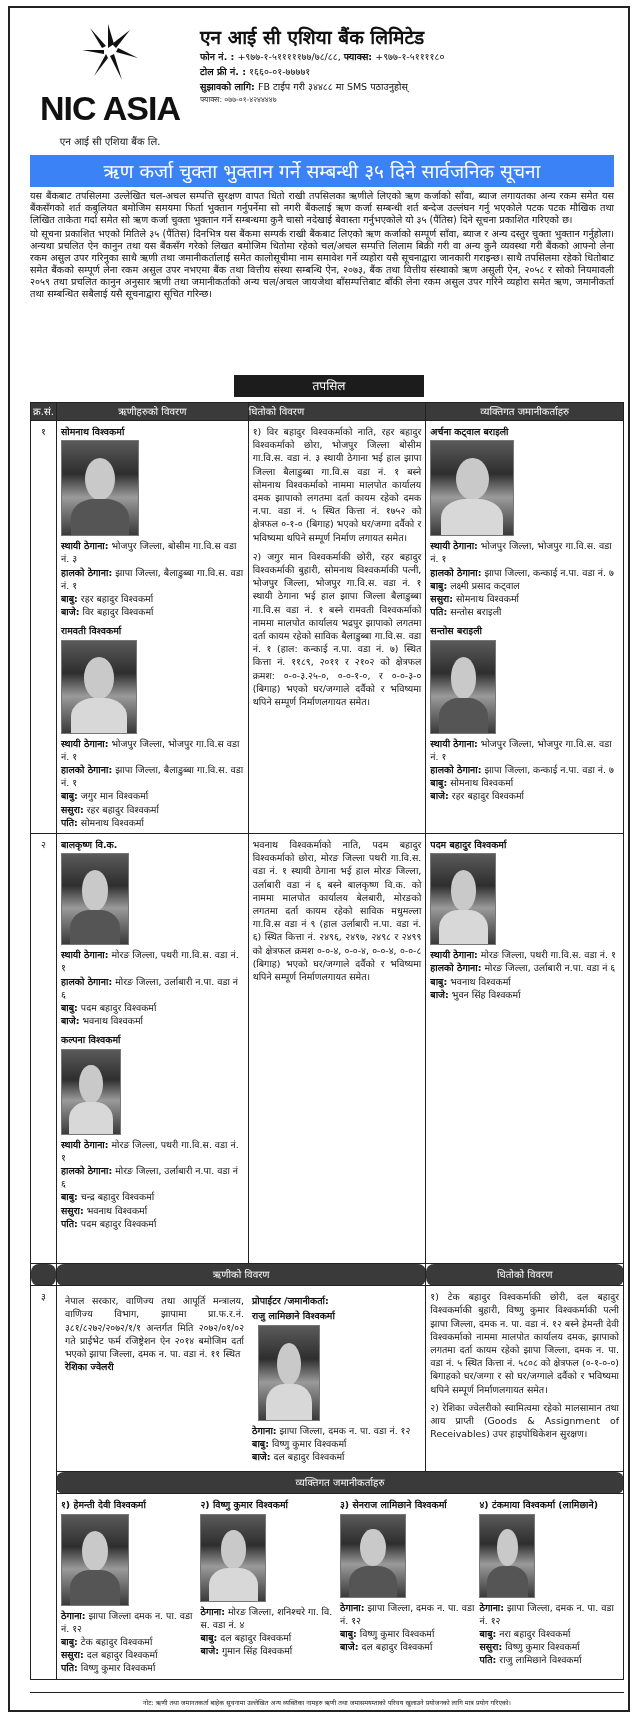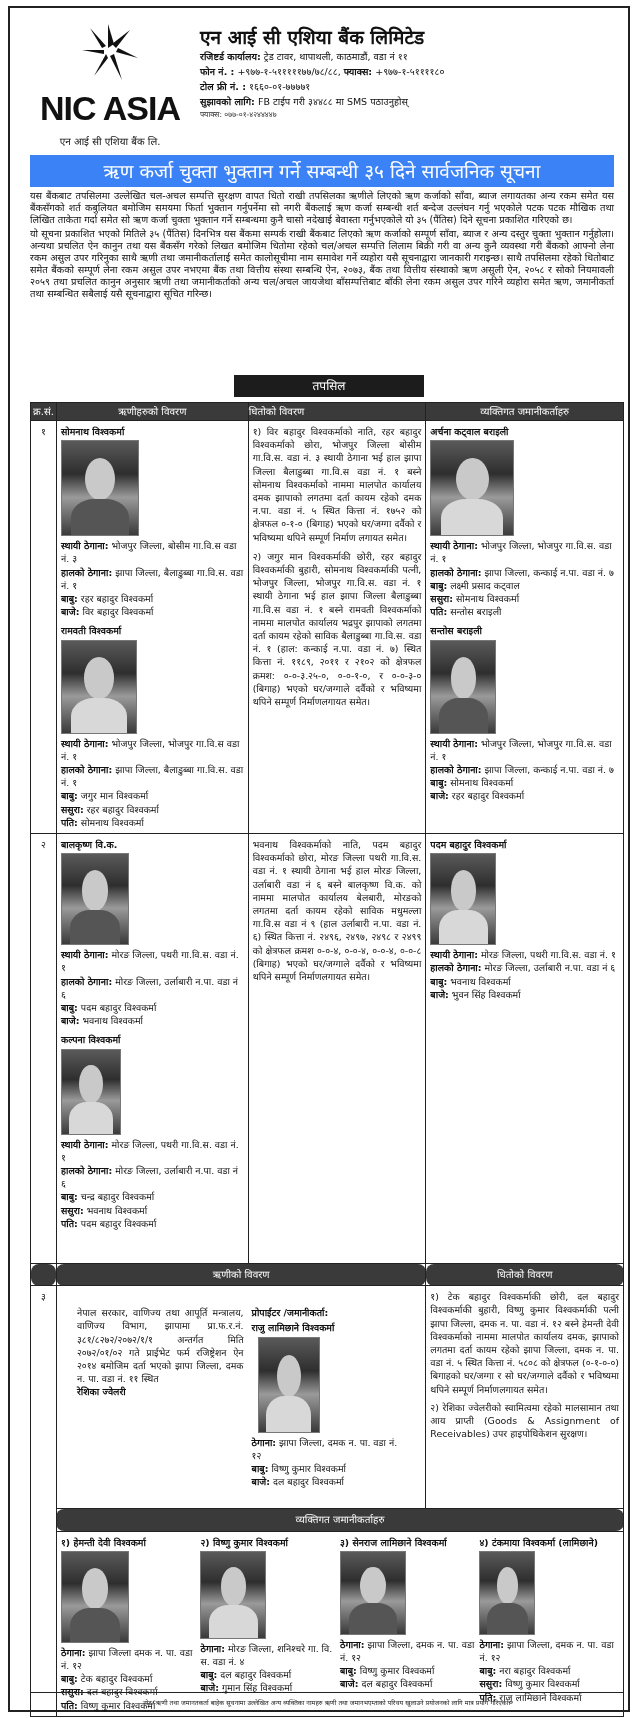--- a/index.html
+++ b/index.html
@@ -52,21 +52,20 @@
         <polygon points="16,54 28,32 30,36" fill="#111"></polygon>
         <polygon points="4,28 26,28 26,32" fill="#111"></polygon>
         <polygon points="12,6 28,24 24,26" fill="#111"></polygon>
       </svg>
       <div class="logo-word">NIC ASIA</div>
       <div class="logo-sub">एन आई सी एशिया बैंक लि.</div>
     </div>
 
     <div class="bank-info">
       <div class="bank-name">एन आई सी एशिया बैंक लिमिटेड</div>
-      <div><b>रजिष्टर्ड कार्यालय:</b> <span>ट्रेड टावर, थापाथली, काठमाडौं, वडा नं ११</span></div>
       <div><b>फोन नं. :</b> <span>+९७७-१-५१११११७७/७८/८८,</span> <b>फ्याक्स:</b> <span>+९७७-१-५११११८०</span></div>
       <div><b>टोल फ्री नं. :</b> <span>१६६०-०१-७७७७१</span></div>
       <div><b>सुझावको लागि:</b> <span>FB टाईप गरी ३४४८८ मा SMS पठाउनुहोस्</span></div>
       <div class="small">फ्याक्स: ०७७-०१-४२४४४४७</div>
     </div>
   </div>
 
   <div class="title-bar">ऋण कर्जा चुक्ता भुक्तान गर्ने सम्बन्धी ३५ दिने सार्वजनिक सूचना</div>
 
   <div class="intro">
@@ -159,21 +158,21 @@
       </tr>
 
       <tr class="subhead">
         <td></td>
         <td colspan="2" style="text-align:center">ऋणीको विवरण</td>
         <td>धितोको विवरण</td>
       </tr>
 
       <tr>
         <td class="sn" rowspan="3">३</td>
-        <td colspan="2" style="padding:20px">
+        <td colspan="2" style="padding:8px">
           <div style="display:flex;gap:8px">
             <div style="width:52%;text-align:justify">
               <div>नेपाल सरकार, वाणिज्य तथा आपूर्ति मन्त्रालय, वाणिज्य विभाग, झापामा प्रा.फ.र.नं. ३८१/८२७२/२०७२/१/१ अन्तर्गत मिति २०७२/०१/०२ गते प्राईभेट फर्म रजिष्ट्रेशन ऐन २०१४ बमोजिम दर्ता भएको झापा जिल्ला, दमक न. पा. वडा नं. ११ स्थित</div>
               <div class="person-name">रेशिका ज्वेलरी</div>
             </div>
             <div style="width:48%">
               <div class="person-name">प्रोपाईटर /जमानीकर्ता:</div>
               <div class="person-name">राजु लामिछाने विश्वकर्मा</div>
               <div class="photo light" style="width:62px;height:96px;margin-left:6px"></div>
               <div><span class="lbl">ठेगाना:</span> <span>झापा जिल्ला, दमक न. पा. वडा नं. १२</span></div>
@@ -222,14 +221,14 @@
               <div><span class="lbl">बाबु:</span> <span>नरा बहादुर विश्वकर्मा</span></div>
               <div><span class="lbl">ससुरा:</span> <span>विष्णु कुमार विश्वकर्मा</span></div>
               <div><span class="lbl">पति:</span> <span>राजु लामिछाने विश्वकर्मा</span></div>
             </div>
           </div>
         </td>
       </tr>
     </tbody>
   </table>
 
-  <div class="note">नोट: ऋणी तथा जमानतकर्ता बाहेक सूचनामा उल्लेखित अन्य व्यक्तिका नामहरु ऋणी तथा जमानभएम्ताको परिचय खुलाउने प्रयोजनको लागि मात्र प्रयोग गरिएको।</div>
+  <div class="note">नोट: ऋणी तथा जमानतकर्ता बाहेक सूचनामा उल्लेखित अन्य व्यक्तिका नामहरु ऋणी तथा जमासमयम्ताको परिचय खुलाउने प्रयोजनको लागि मात्र प्रयोग गरिएको।</div>
 </div>
 
 </body></html>

